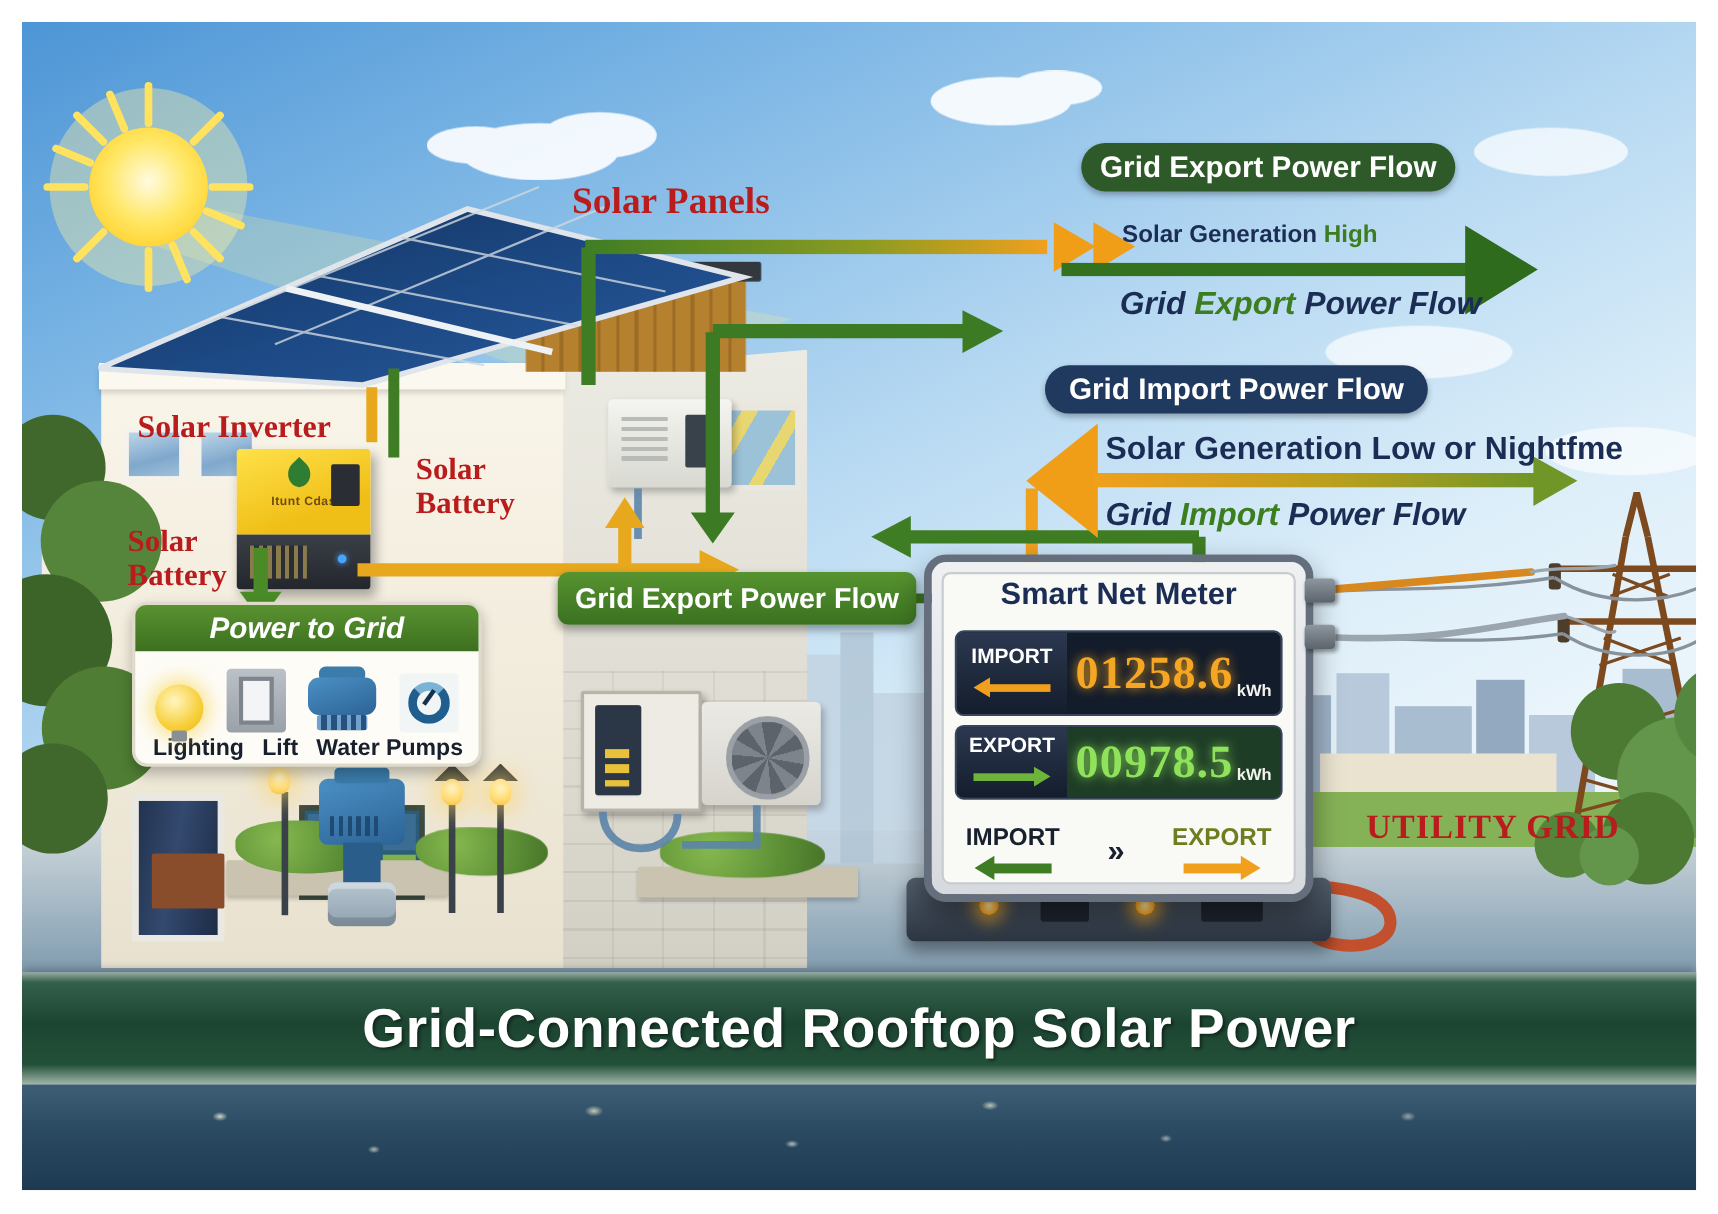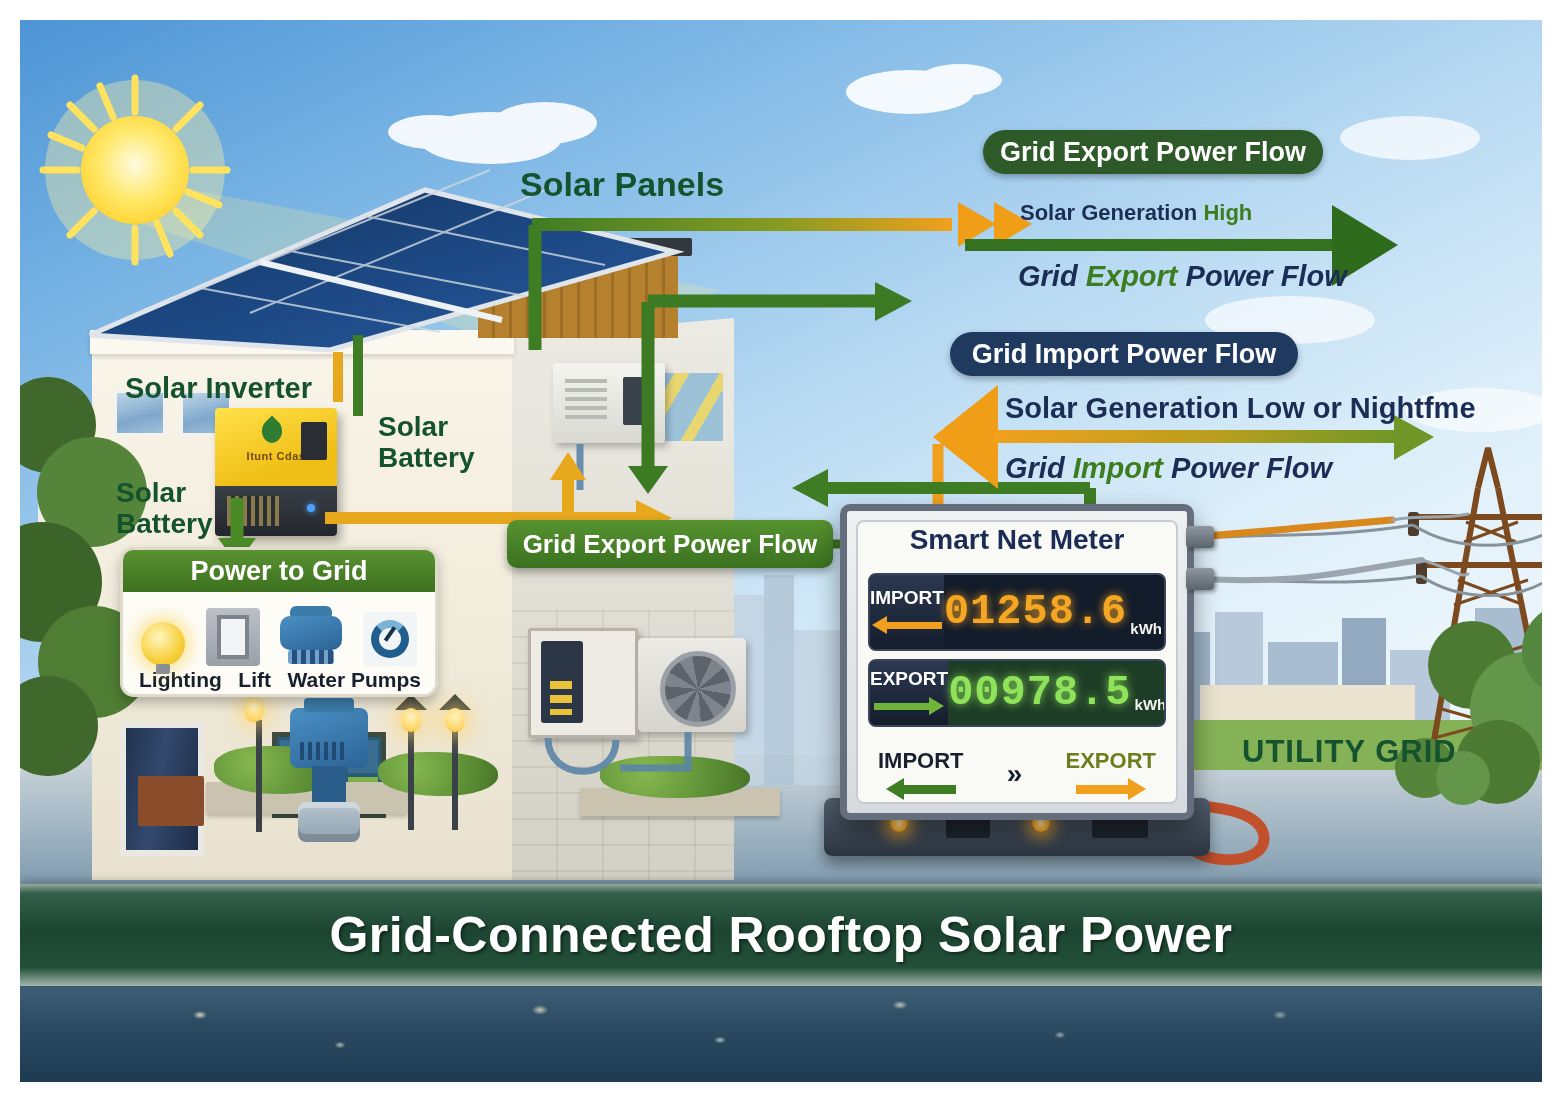--- a/index.html
+++ b/index.html
@@ -61,55 +61,55 @@
   .lamp-head{width:32px;height:16px;background:#2f363d;clip-path:polygon(0 100%,50% 0,100% 100%);}
   .lamp-glow{width:20px;height:24px;border-radius:50% 50% 45% 45%;background:radial-gradient(circle at 50% 35%,#fff3c2,#ffd86a 65%,#f0b83a);box-shadow:0 0 18px 8px rgba(255,214,110,.55);}
   .pump-big{left:266px;top:688px;width:86px;height:134px;}
   .pump-body{position:absolute;left:4px;top:0;width:78px;height:60px;background:linear-gradient(160deg,#4b90c4,#2c6396);border-radius:8px;}
   .pump-body::before{content:"";position:absolute;left:14px;top:-10px;width:50px;height:14px;background:#3b7cab;border-radius:4px;}
   .pump-body::after{content:"";position:absolute;left:10px;top:34px;width:44px;height:18px;background:repeating-linear-gradient(90deg,#1f4a73 0 4px,transparent 4px 8px);}
   .pump-legs{position:absolute;left:26px;top:58px;width:34px;height:38px;background:#2a5d8a;}
   .pump-base{position:absolute;left:12px;top:94px;width:62px;height:40px;background:linear-gradient(180deg,#b7c5cf,#8fa2b0);border-radius:8px;
     box-shadow:inset 0 6px 0 rgba(255,255,255,.35), inset 0 -8px 0 rgba(0,0,0,.15);}
   
-  .lbl{color:#14532d;font-weight:bold;white-space:nowrap;}
+  .lbl{color:#b91c1c;font-weight:bold;white-space:nowrap;font-family:Liberation Serif, serif;}
   .badge{display:flex;align-items:center;justify-content:center;color:#fff;font-weight:bold;border-radius:24px;box-shadow:0 3px 6px rgba(0,0,0,.3);}
   .flow-line{white-space:nowrap;color:#1b2d55;font-weight:bold;}
   .hl-green{color:#3c7d1f;}
   .italic{font-style:italic;}
   .mid-badge{display:flex;align-items:center;justify-content:center;color:#fff;font-weight:bold;border-radius:10px;
     background:linear-gradient(180deg,#579330,#3a7120);box-shadow:0 4px 8px rgba(0,0,0,.35);}
   
   .ptg-card{left:100px;top:527px;width:318px;height:150px;background:#fdfcf7;border-radius:14px;border:3px solid #e0dacb;box-sizing:border-box;box-shadow:0 6px 12px rgba(0,0,0,.25);}
-  .ptg-header{height:42px;background:linear-gradient(180deg,#5a9231,#3c701f);border-radius:10px 10px 0 0;display:flex;align-items:center;justify-content:center;color:#fff;font-size:27px;font-weight:bold;}
+  .ptg-header{height:42px;background:linear-gradient(180deg,#5a9231,#3c701f);border-radius:10px 10px 0 0;display:flex;align-items:center;justify-content:center;color:#fff;font-size:27px;font-weight:bold;font-style:italic;}
   .ptg-body{display:flex;align-items:flex-end;justify-content:space-around;padding:6px 8px 0 8px;height:68px;}
   .ptg-labels{display:flex;justify-content:space-between;padding:2px 14px 0 16px;font-size:21px;font-weight:bold;color:#17202c;}
   .bulb{width:44px;height:44px;border-radius:50%;background:radial-gradient(circle at 40% 35%,#fff6c0,#f7cf3a 60%,#edb41f);position:relative;box-shadow:0 0 16px 5px rgba(247,207,58,.55);}
   .bulb::after{content:"";position:absolute;left:15px;bottom:-8px;width:14px;height:10px;background:#8a8f96;border-radius:2px;}
   .lift-icon{width:54px;height:58px;background:linear-gradient(#bcc1c8,#9aa0a8);border-radius:4px;display:flex;align-items:center;justify-content:center;}
   .lift-door{width:32px;height:44px;background:#f2f4f5;border:4px solid #7d848c;box-sizing:border-box;}
   .pump-icon{position:relative;width:62px;height:60px;}
   .pump-icon .pi-top{position:absolute;left:10px;top:0;width:42px;height:14px;background:#3b7cab;border-radius:6px;}
   .pump-icon .pi-body{position:absolute;left:0;top:10px;width:62px;height:34px;background:linear-gradient(160deg,#4b90c4,#2c6396);border-radius:10px;}
   .pump-icon .pi-base{position:absolute;left:8px;top:44px;width:46px;height:14px;background:#27517c;border-radius:3px;
     background-image:repeating-linear-gradient(90deg,#6fa3cd 0 4px,transparent 4px 9px);}
   .gauge-icon{width:54px;height:54px;background:#f2f5f6;border-radius:4px;display:flex;align-items:center;justify-content:center;}
   .gauge-ring{width:38px;height:38px;border-radius:50%;border:8px solid #1f5e8f;border-top-color:#7ab3d6;box-sizing:border-box;position:relative;}
   .gauge-ring::after{content:"";position:absolute;left:9px;top:-2px;width:4px;height:16px;background:#14324e;transform:rotate(35deg);}
   
-  .meter{left:820px;top:484px;width:354px;height:316px;background:linear-gradient(180deg,#eef0f2,#d6dade);border:7px solid #646e7c;box-sizing:border-box;border-radius:10px;box-shadow:0 12px 26px rgba(0,0,0,.4);}
+  .meter{left:820px;top:484px;width:354px;height:316px;background:linear-gradient(180deg,#eef0f2,#d6dade);border:7px solid #646e7c;box-sizing:border-box;border-radius:20px;box-shadow:0 12px 26px rgba(0,0,0,.4);}
   .meter-face{position:absolute;left:9px;top:9px;right:9px;bottom:9px;background:#f9f9f6;border:2px solid #c8cbcf;border-radius:8px;}
   .meter-title{position:absolute;left:0;top:13px;width:100%;text-align:center;font-size:28px;font-weight:bold;color:#1b2d55;}
   .m-panel{position:absolute;left:21px;width:298px;display:flex;border-radius:8px;overflow:hidden;border:2px solid #39455a;box-sizing:border-box;background:#131c2a;}
   .m-import{top:62px;height:78px;}
   .m-export{top:148px;height:68px;}
   .m-zone{width:100px;display:flex;flex-direction:column;align-items:center;justify-content:center;gap:6px;background:linear-gradient(180deg,#2b3850,#141d2c);}
   .m-zone .zl{color:#fff;font-weight:bold;font-size:19px;}
   .seg-wrap{flex:1;display:flex;align-items:center;justify-content:flex-end;padding-right:8px;}
-  .seg{font-family:Liberation Mono, monospace;font-weight:bold;font-size:42px;letter-spacing:1px;}
+  .seg{font-family:Liberation Serif, serif;font-weight:bold;font-size:42px;letter-spacing:1px;}
   .seg-orange{color:#f5a623;text-shadow:0 0 10px rgba(245,166,35,.9);}
   .seg-green{color:#8fe35a;text-shadow:0 0 10px rgba(143,227,90,.9);}
   .unit{color:#f4f4ef;font-weight:bold;font-size:15px;margin-left:3px;align-self:flex-end;padding-bottom:12px;}
   .exp-digits{background:#1e3d27;}
   .m-bottom{position:absolute;left:21px;top:226px;width:298px;height:74px;display:flex;align-items:center;justify-content:space-between;padding:0 10px;box-sizing:border-box;}
   .mb-col{display:flex;flex-direction:column;align-items:center;gap:4px;}
   .mb-label-imp{color:#17202c;font-weight:bold;font-size:22px;}
   .mb-label-exp{color:#6e7d1e;font-weight:bold;font-size:22px;}
   .mb-sep{color:#17202c;font-weight:bold;font-size:28px;}
   .harrow{position:relative;width:70px;height:22px;}

